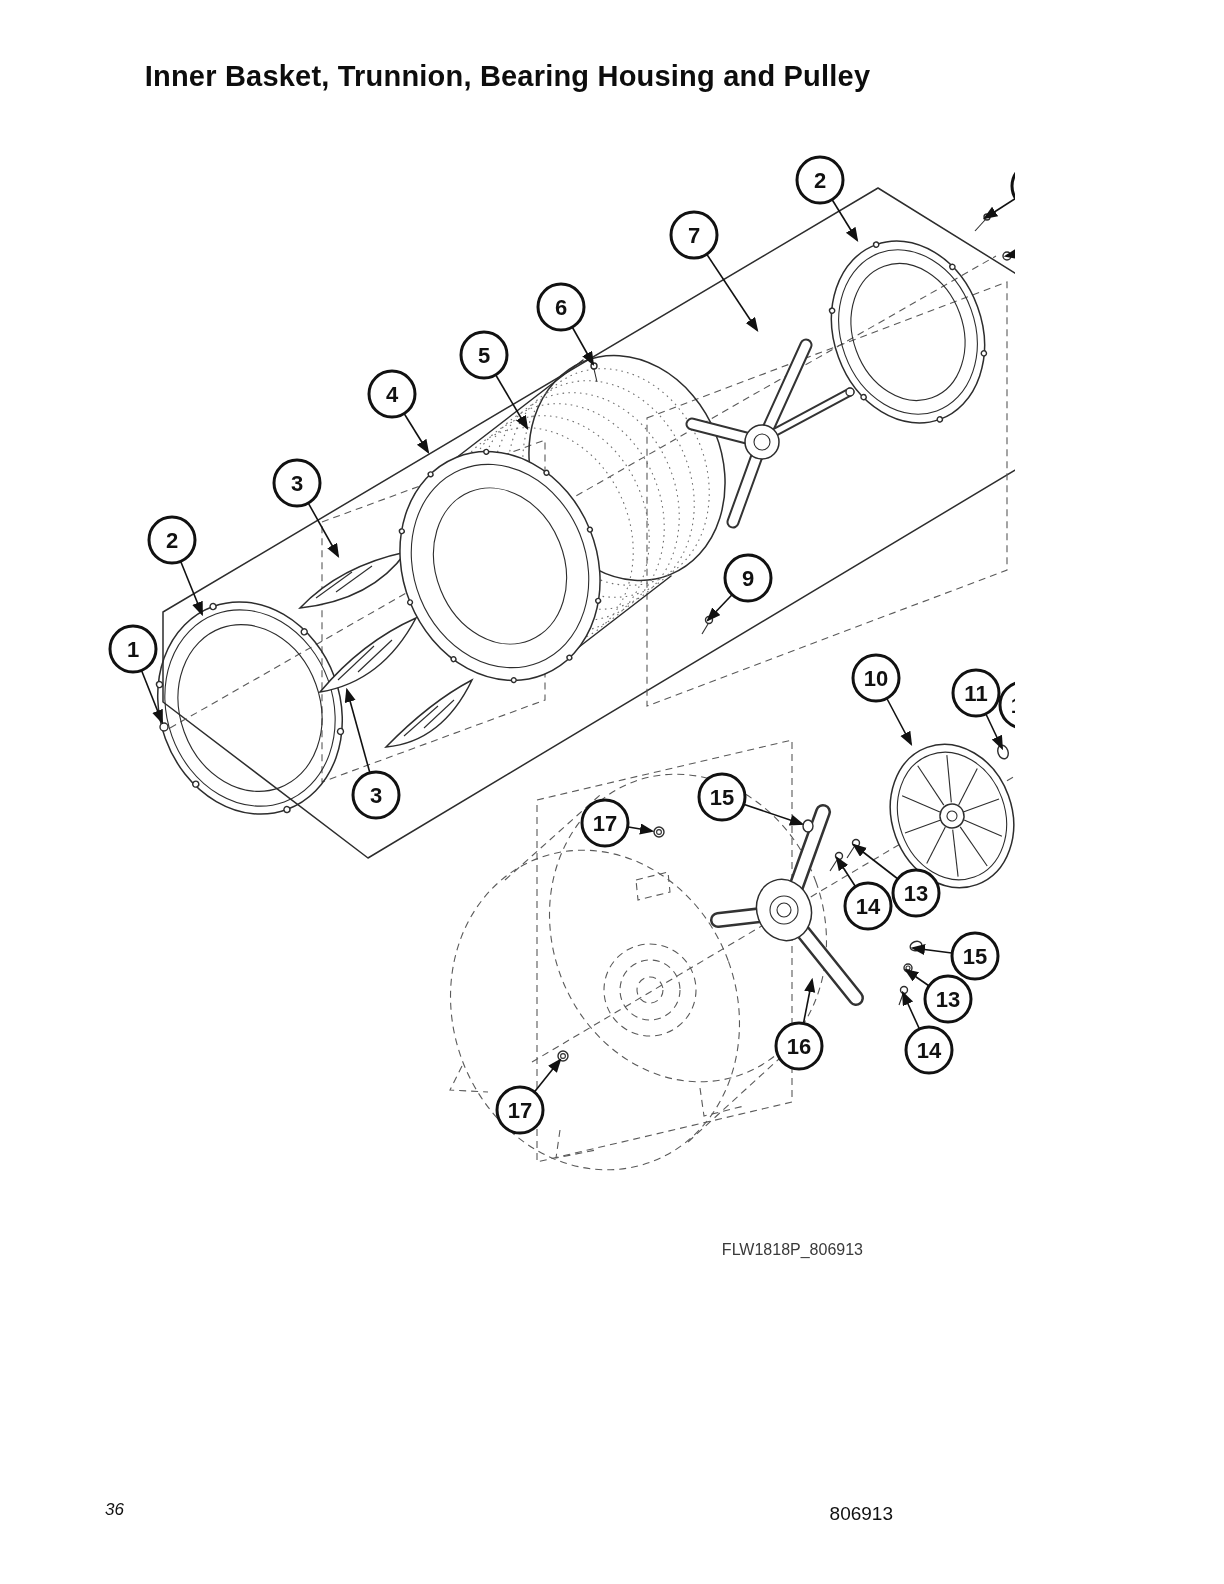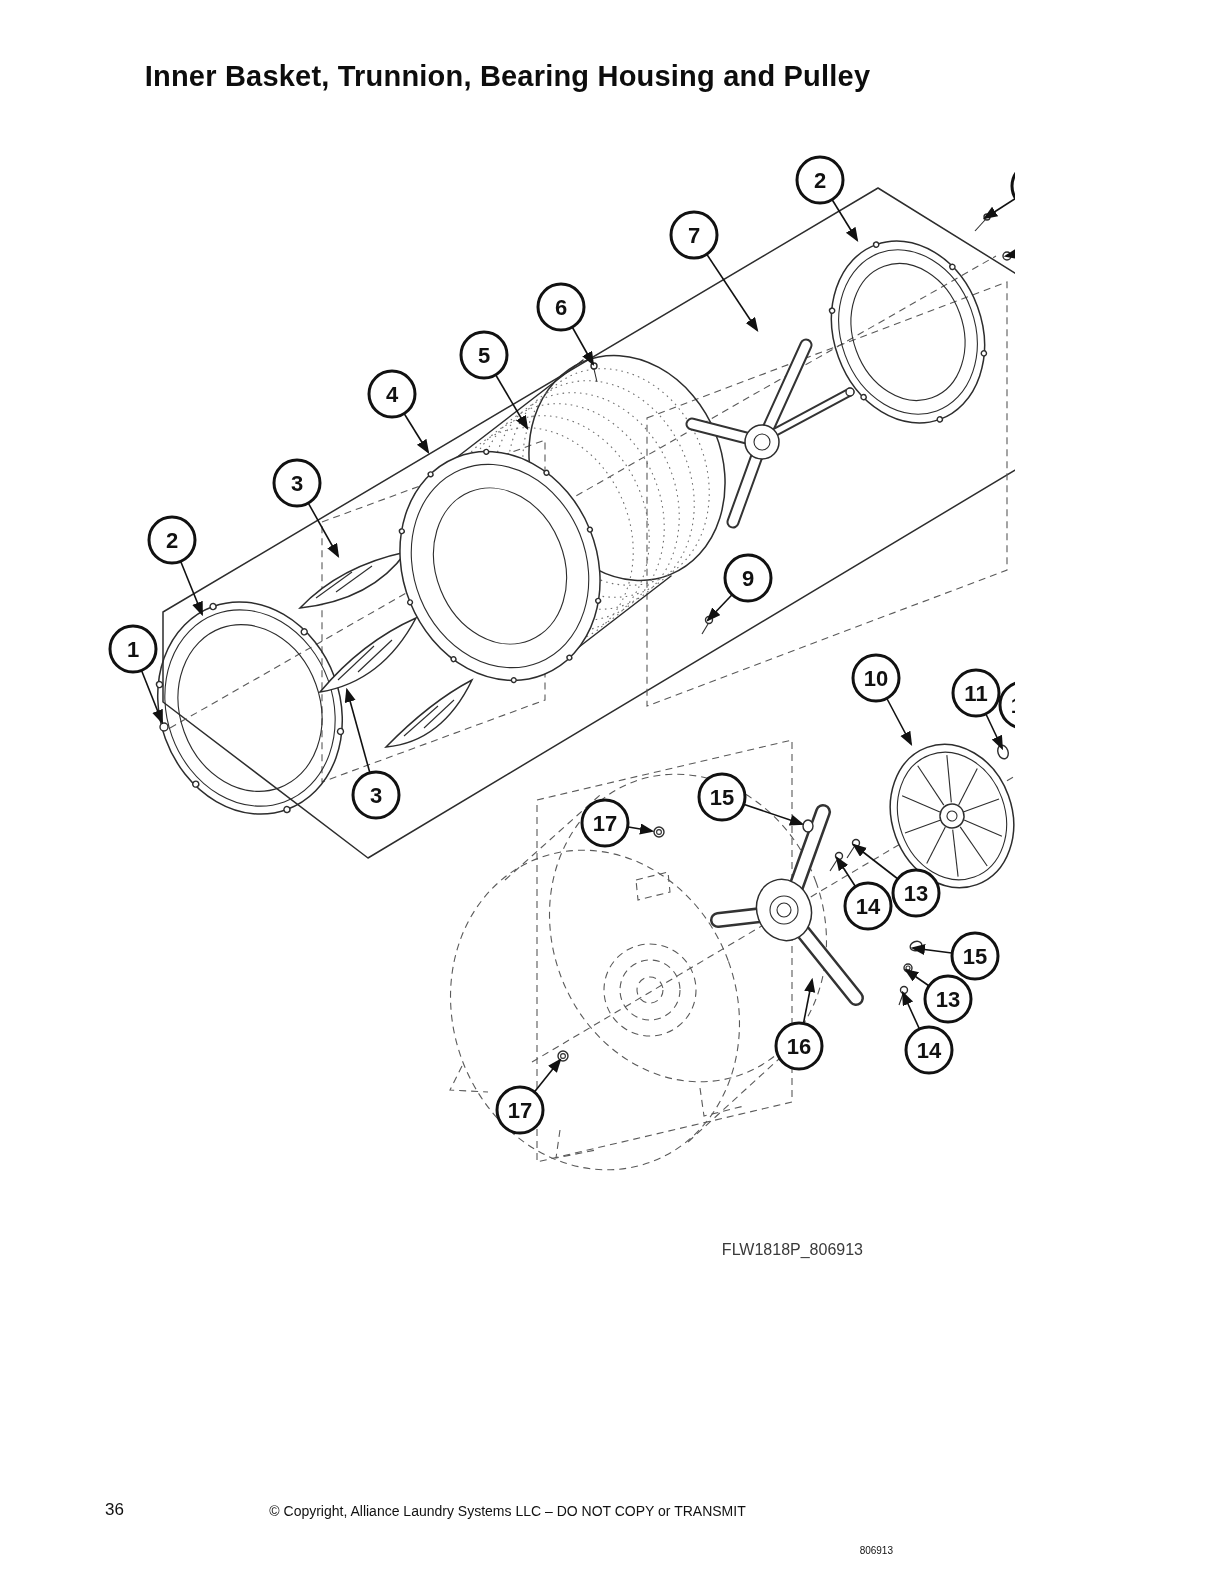--- a/index.html
+++ b/index.html
@@ -8,28 +8,28 @@
     font-family:"Liberation Sans", sans-serif;color:#111;overflow:hidden;
   }
   .title{
     position:absolute;top:60px;left:0;width:100%;text-align:center;
     font-size:29px;font-weight:bold;letter-spacing:.2px;color:#0d0d0d;
   }
   .fig-code{
     position:absolute;top:1241px;right:152px;font-size:16px;color:#3a3a3a;
   }
   .footer-page{
-    position:absolute;top:1500px;left:105px;font-size:17px;color:#111;
+    position:absolute;top:1500px;left:105px;font-size:17px;color:#111;font-style:italic;
   }
   .footer-copy{
     position:absolute;top:1503px;left:0;width:100%;text-align:center;
     font-size:14px;color:#111;
   }
   .footer-doc{
-    position:absolute;top:1545px;right:122px;font-size:10px;color:#111;
+    position:absolute;top:1503px;right:122px;font-size:19px;color:#111;
   }
   svg.art,svg.overlay{position:absolute;top:0;left:0;}
   
   .art *{vector-effect:non-scaling-stroke;}
   .s{fill:none;stroke:#2d2d2d;stroke-width:1.5;stroke-linecap:round;stroke-linejoin:round;}
   .s2{fill:none;stroke:#2d2d2d;stroke-width:1.1;}
   .wf{fill:#ffffff;stroke:#2d2d2d;stroke-width:1.5;}
   .dash{fill:none;stroke:#5a5a5a;stroke-width:1.1;stroke-dasharray:7 5;}
   .dot{fill:none;stroke:#6f6f6f;stroke-width:1.1;stroke-dasharray:1.6 4.2;}
   .armO{fill:none;stroke:#333;stroke-width:13;stroke-linecap:round;}
@@ -343,16 +343,15 @@
       <g>
         <line x1="520" y1="1110" x2="560" y2="1060" class="co-line" marker-end="url(#arr)"></line>
         <circle cx="520" cy="1110" r="23" class="co-circle"></circle>
         <text x="520" y="1110" text-anchor="middle" dy="8" class="co-text">17</text>
       </g>
     </svg>
 
   <div class="fig-code">FLW1818P_806913</div>
 
   <div class="footer-page">36</div>
-  <div class="footer-copy">© Copyright, Alliance Laundry Systems LLC – DO NOT COPY or TRANSMIT</div>
   <div class="footer-doc">806913</div>
 
 </div>
 
 </body></html>

